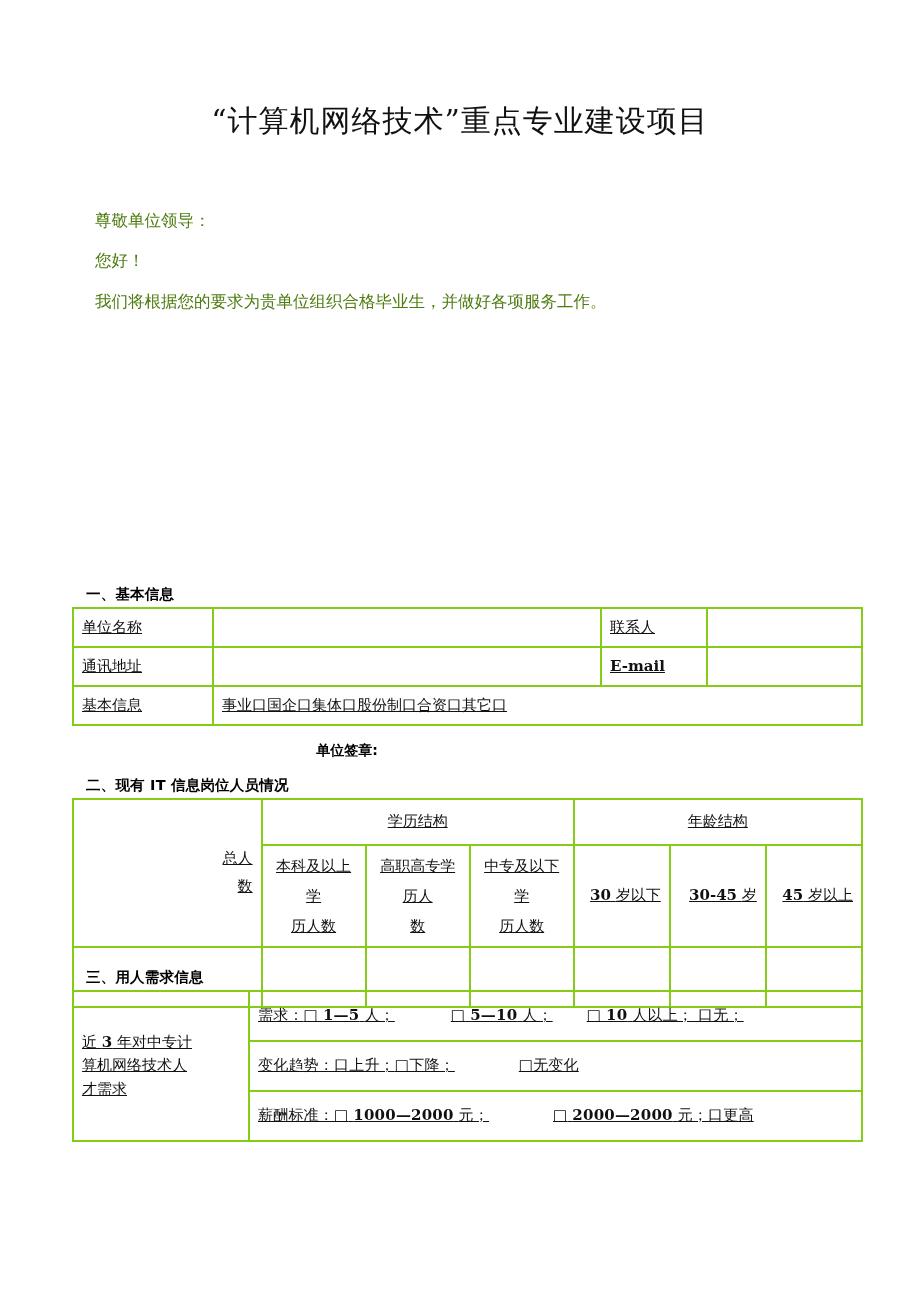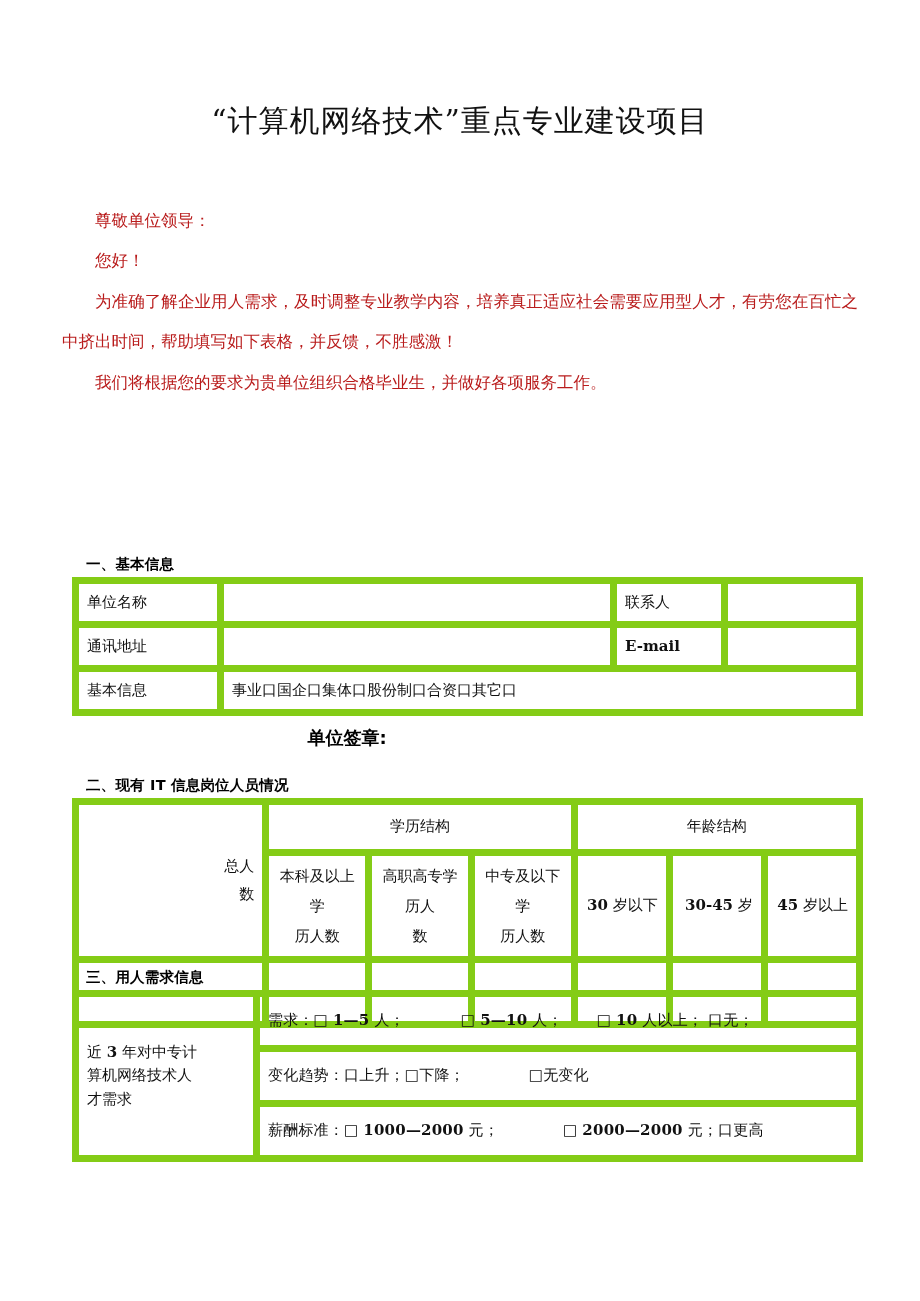--- a/index.html
+++ b/index.html
@@ -36,72 +36,73 @@
     font-weight: 400;
     color: #111;
   }
 
   
   .letter {
     margin-top: 52px;
     padding: 0 62px 0 62px;
     font-size: 16.5px;
     line-height: 2.45;
-    color: #b91c1c;
+    color: #4d7c0f;
   }
   .letter p {
     margin: 0;
     text-align: justify;
     text-justify: inter-ideograph;
   }
   .indent2 { text-indent: 2em; }
   .indent1 { padding-left: 2em; }
 
   
   .section-heading {
     font-family: "DejaVu Sans", "Liberation Sans", sans-serif;
     font-weight: bold;
     font-size: 14.5px;
     margin: 0 0 3px 14px;
     letter-spacing: 0.2px;
   }
 
   .sec-wrap { padding: 0 57px 0 72px; }
-  #sec1-wrap { position: absolute; top: 555px; left: 0; width: 859px; }
+  #sec1-wrap { position: absolute; top: 585px; left: 0; width: 859px; }
   #sec2-wrap { position: absolute; top: 776px; left: 0; width: 920px; }
   #sec3-wrap { position: absolute; top: 968px; left: 0; width: 920px; }
 
   
   table.form {
     border-collapse: collapse;
     width: 791px;
     table-layout: fixed;
     font-size: 15px;
     color: #111;
   }
   table.form td {
-    border: 7px solid #84cc16;
+    border: 2px solid #84cc16;
     padding: 5px 8px;
     vertical-align: middle;
     line-height: 1.55;
     word-break: break-all;
+    text-decoration: underline;
   }
   .t1 td { height: 27px; }
   .t1 .lbl { width: 122px; }
   .t1 .big { width: 370px; }
   .t1 .lbl2 { width: 88px; }
 
   .bold { font-weight: bold; }
 
   .sig {
     text-align: center;
     font-family: "DejaVu Sans", "Liberation Sans", sans-serif;
     font-weight: bold;
-    font-size: 18px;
-    margin-top: 10px;
+    font-size: 14px;
+    margin-top: 16px;
     padding-right: 180px;
   }
 
   
   .t2 td { text-align: center; }
   .t2 td.left { text-align: right; }
   .t2 .c-total { width: 69px; }
   .t2 .c-edu { width: 126px; }
   .t2 .c-age { width: 115px; }
   .t2 .hdr-row1 td { height: 34px; }
@@ -127,21 +128,20 @@
 
 <div class="page">
 
   <div class="title-block">
     <div class="title-line">“计算机网络技术”重点专业建设项目</div>
   </div>
 
   <div class="letter">
     <p class="indent1">尊敬单位领导：</p>
     <p class="indent1">您好！</p>
-    <p class="indent2">为准确了解企业用人需求，及时调整专业教学内容，培养真正适应社会需要应用型人才，有劳您在百忙之中挤出时间，帮助填写如下表格，并反馈，不胜感激！</p>
     <p class="indent2">我们将根据您的要求为贵单位组织合格毕业生，并做好各项服务工作。</p>
   </div>
 
   <div id="sec1-wrap">
     <div class="sec-wrap">
       <div class="section-heading">一、基本信息</div>
       <table class="form t1">
         <tbody>
             <tr>
           <td class="lbl">单位名称</td>

